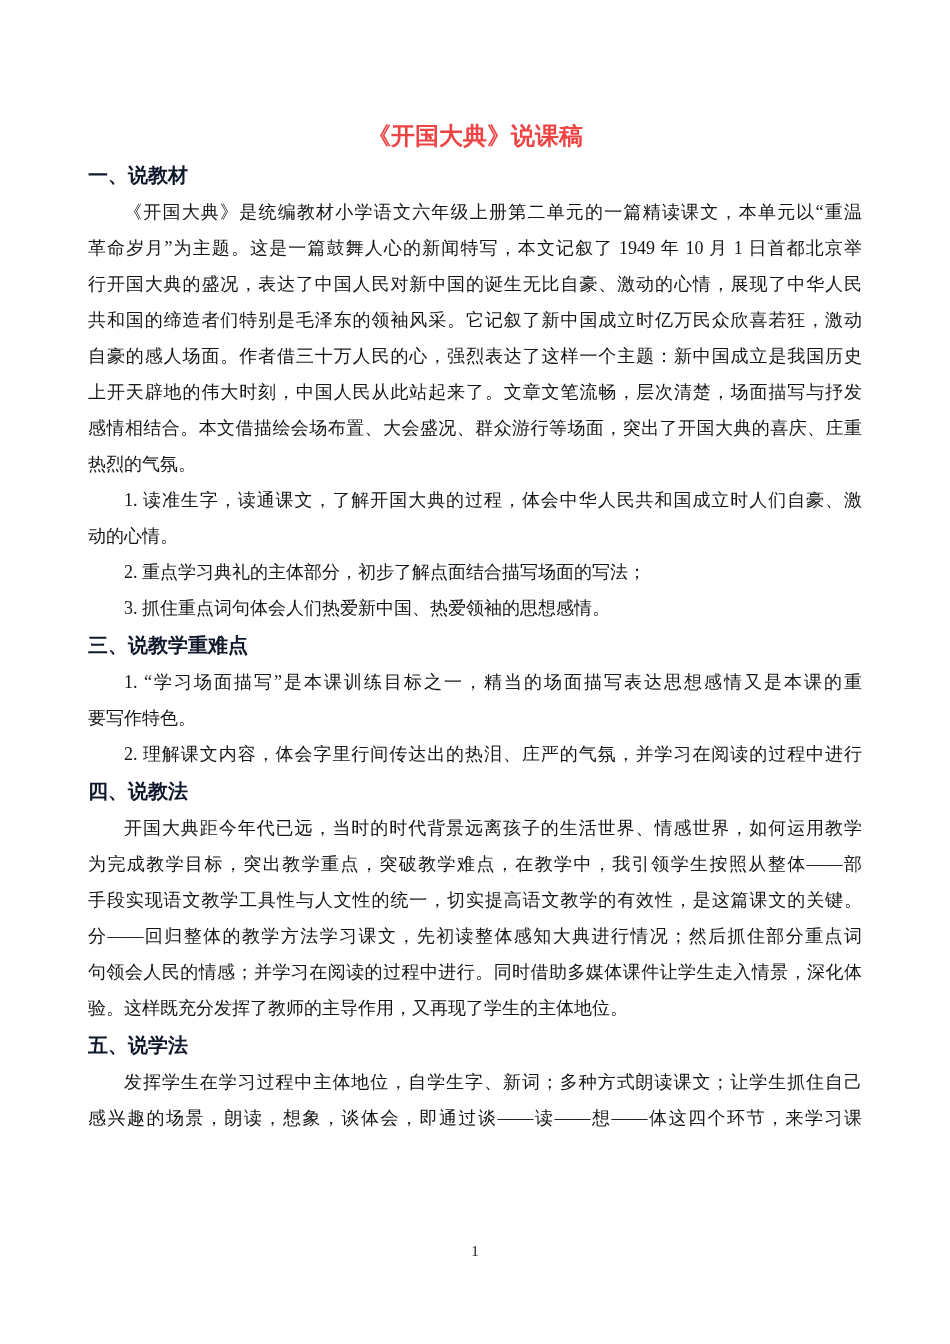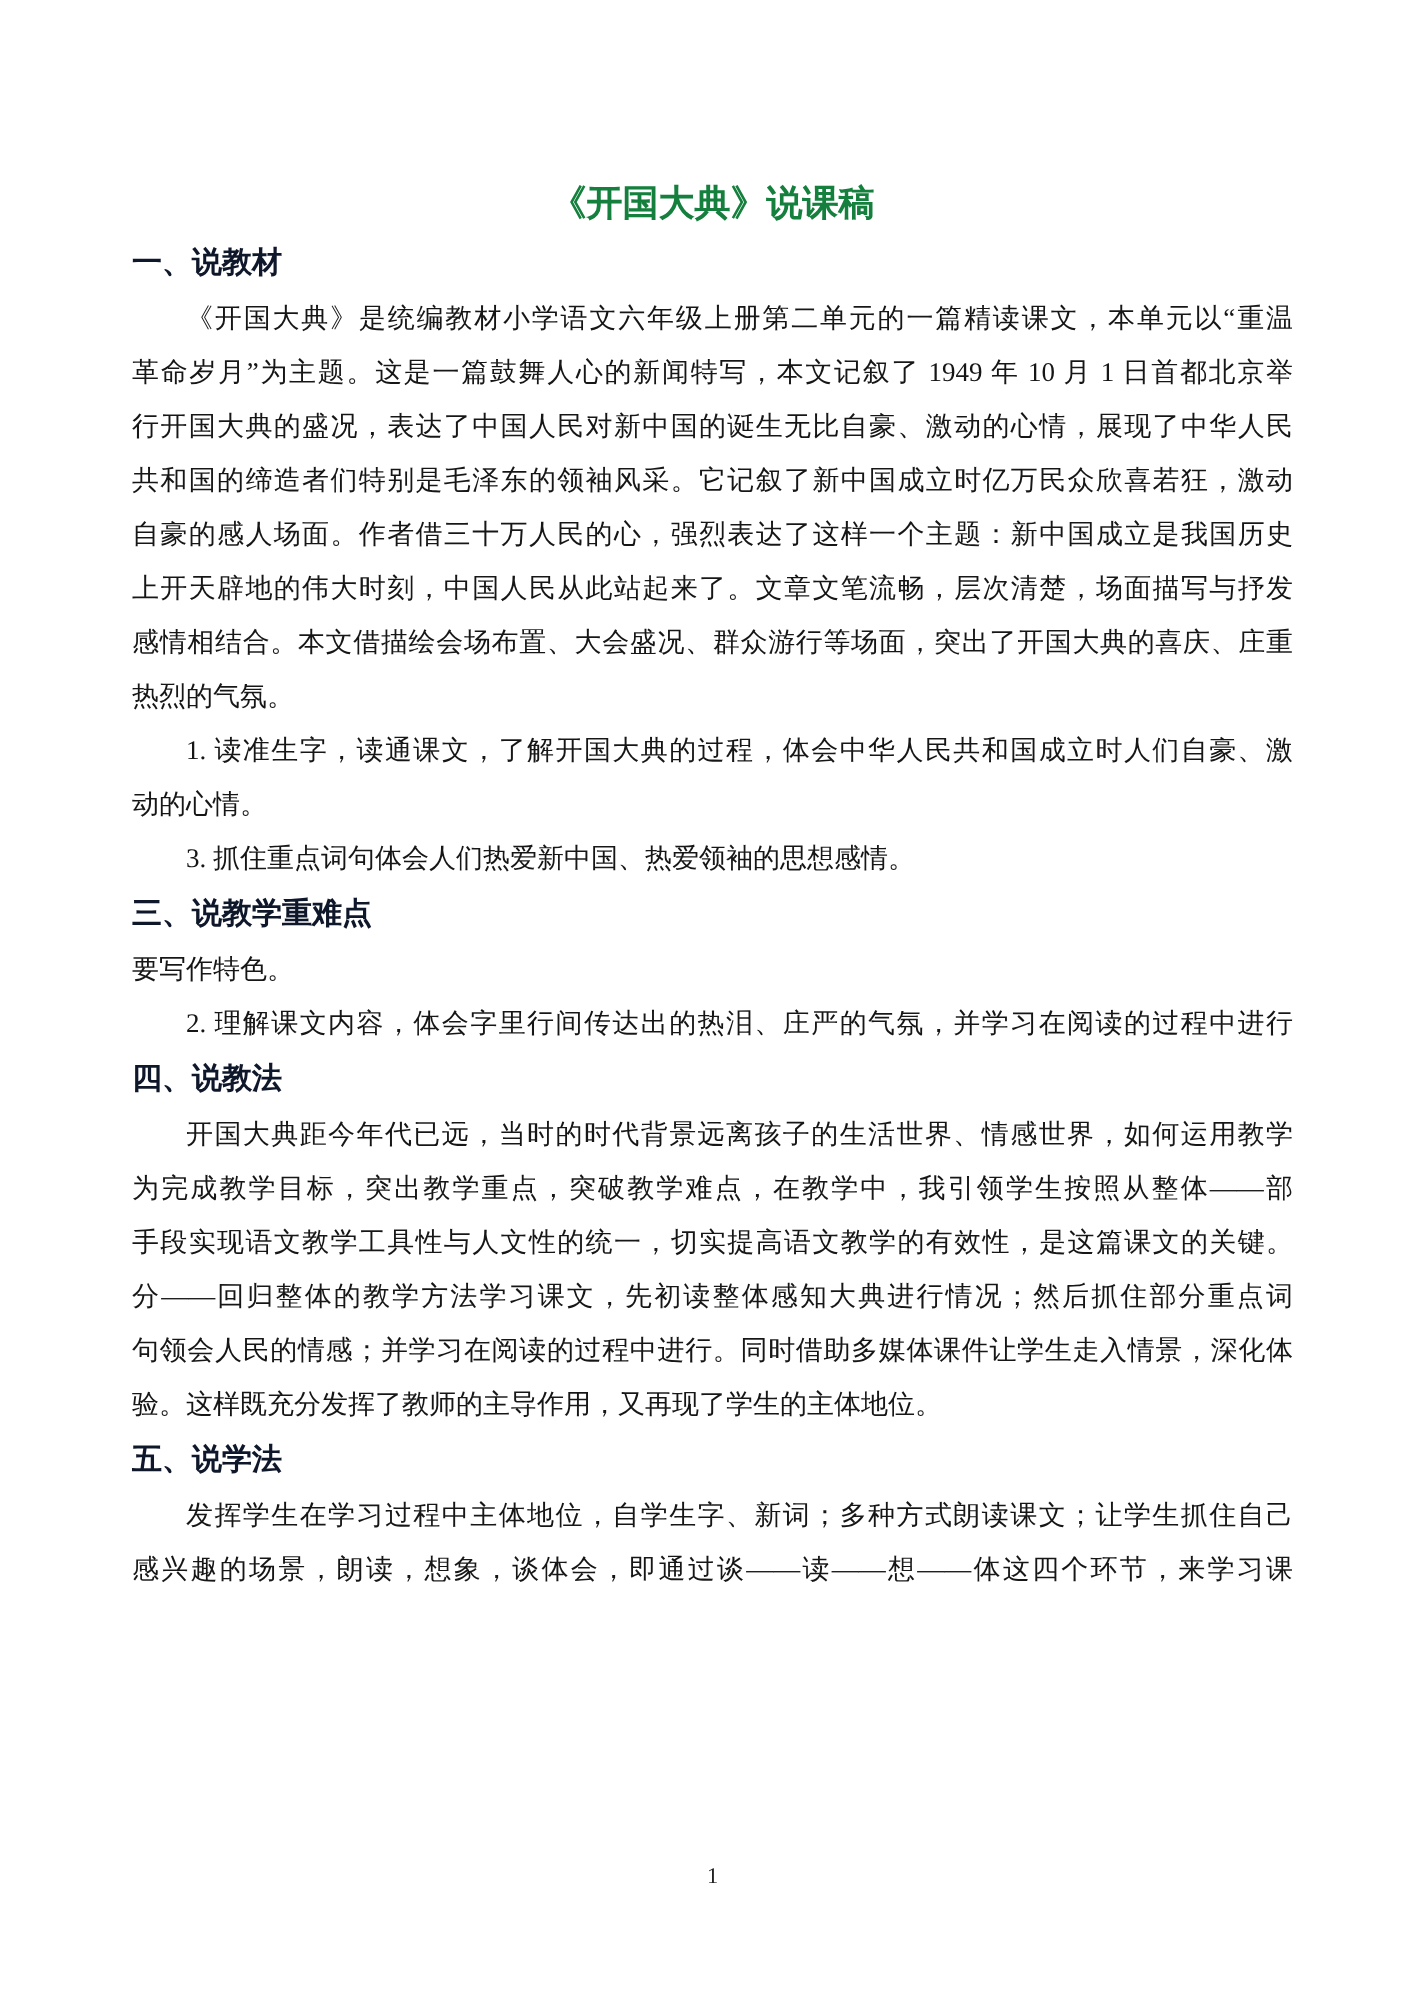--- a/index.html
+++ b/index.html
@@ -17,21 +17,21 @@
     padding: 116px 88px 0 88px;
     position: relative;
   }
   .doc-title {
     margin: 0;
     font-family: "Liberation Sans", "DejaVu Sans", sans-serif;
     font-weight: bold;
     font-size: 24px;
     line-height: 40px;
     text-align: center;
-    color: #15803d;
+    color: #ef4444;
   }
   .sec-heading {
     margin: 0;
     font-family: "Liberation Sans", "DejaVu Sans", sans-serif;
     font-weight: bold;
     font-size: 20px;
     line-height: 38px;
     text-align: left;
     color: #0f172a;
   }
@@ -74,26 +74,30 @@
           <div class="line">感情相结合。本文借描绘会场布置、大会盛况、群众游行等场面，突出了开国大典的喜庆、庄重</div>
           <div class="line last">热烈的气氛。</div>
         </div>
       </section>
       <section>
         <div class="paragraph">
           <div class="line indent">1. 读准生字，读通课文，了解开国大典的过程，体会中华人民共和国成立时人们自豪、激</div>
           <div class="line last">动的心情。</div>
         </div>
         <div class="paragraph">
+          <div class="line indent last">2. 重点学习典礼的主体部分，初步了解点面结合描写场面的写法；</div>
+        </div>
+        <div class="paragraph">
           <div class="line indent last">3. 抓住重点词句体会人们热爱新中国、热爱领袖的思想感情。</div>
         </div>
       </section>
       <section>
         <h2 class="sec-heading">三、说教学重难点</h2>
         <div class="paragraph">
+          <div class="line indent">1. “学习场面描写”是本课训练目标之一，精当的场面描写表达思想感情又是本课的重</div>
           <div class="line last">要写作特色。</div>
         </div>
         <div class="paragraph">
           <div class="line indent">2. 理解课文内容，体会字里行间传达出的热泪、庄严的气氛，并学习在阅读的过程中进行</div>
         </div>
       </section>
       <section>
         <h2 class="sec-heading">四、说教法</h2>
         <div class="paragraph">
           <div class="line indent">开国大典距今年代已远，当时的时代背景远离孩子的生活世界、情感世界，如何运用教学</div>

